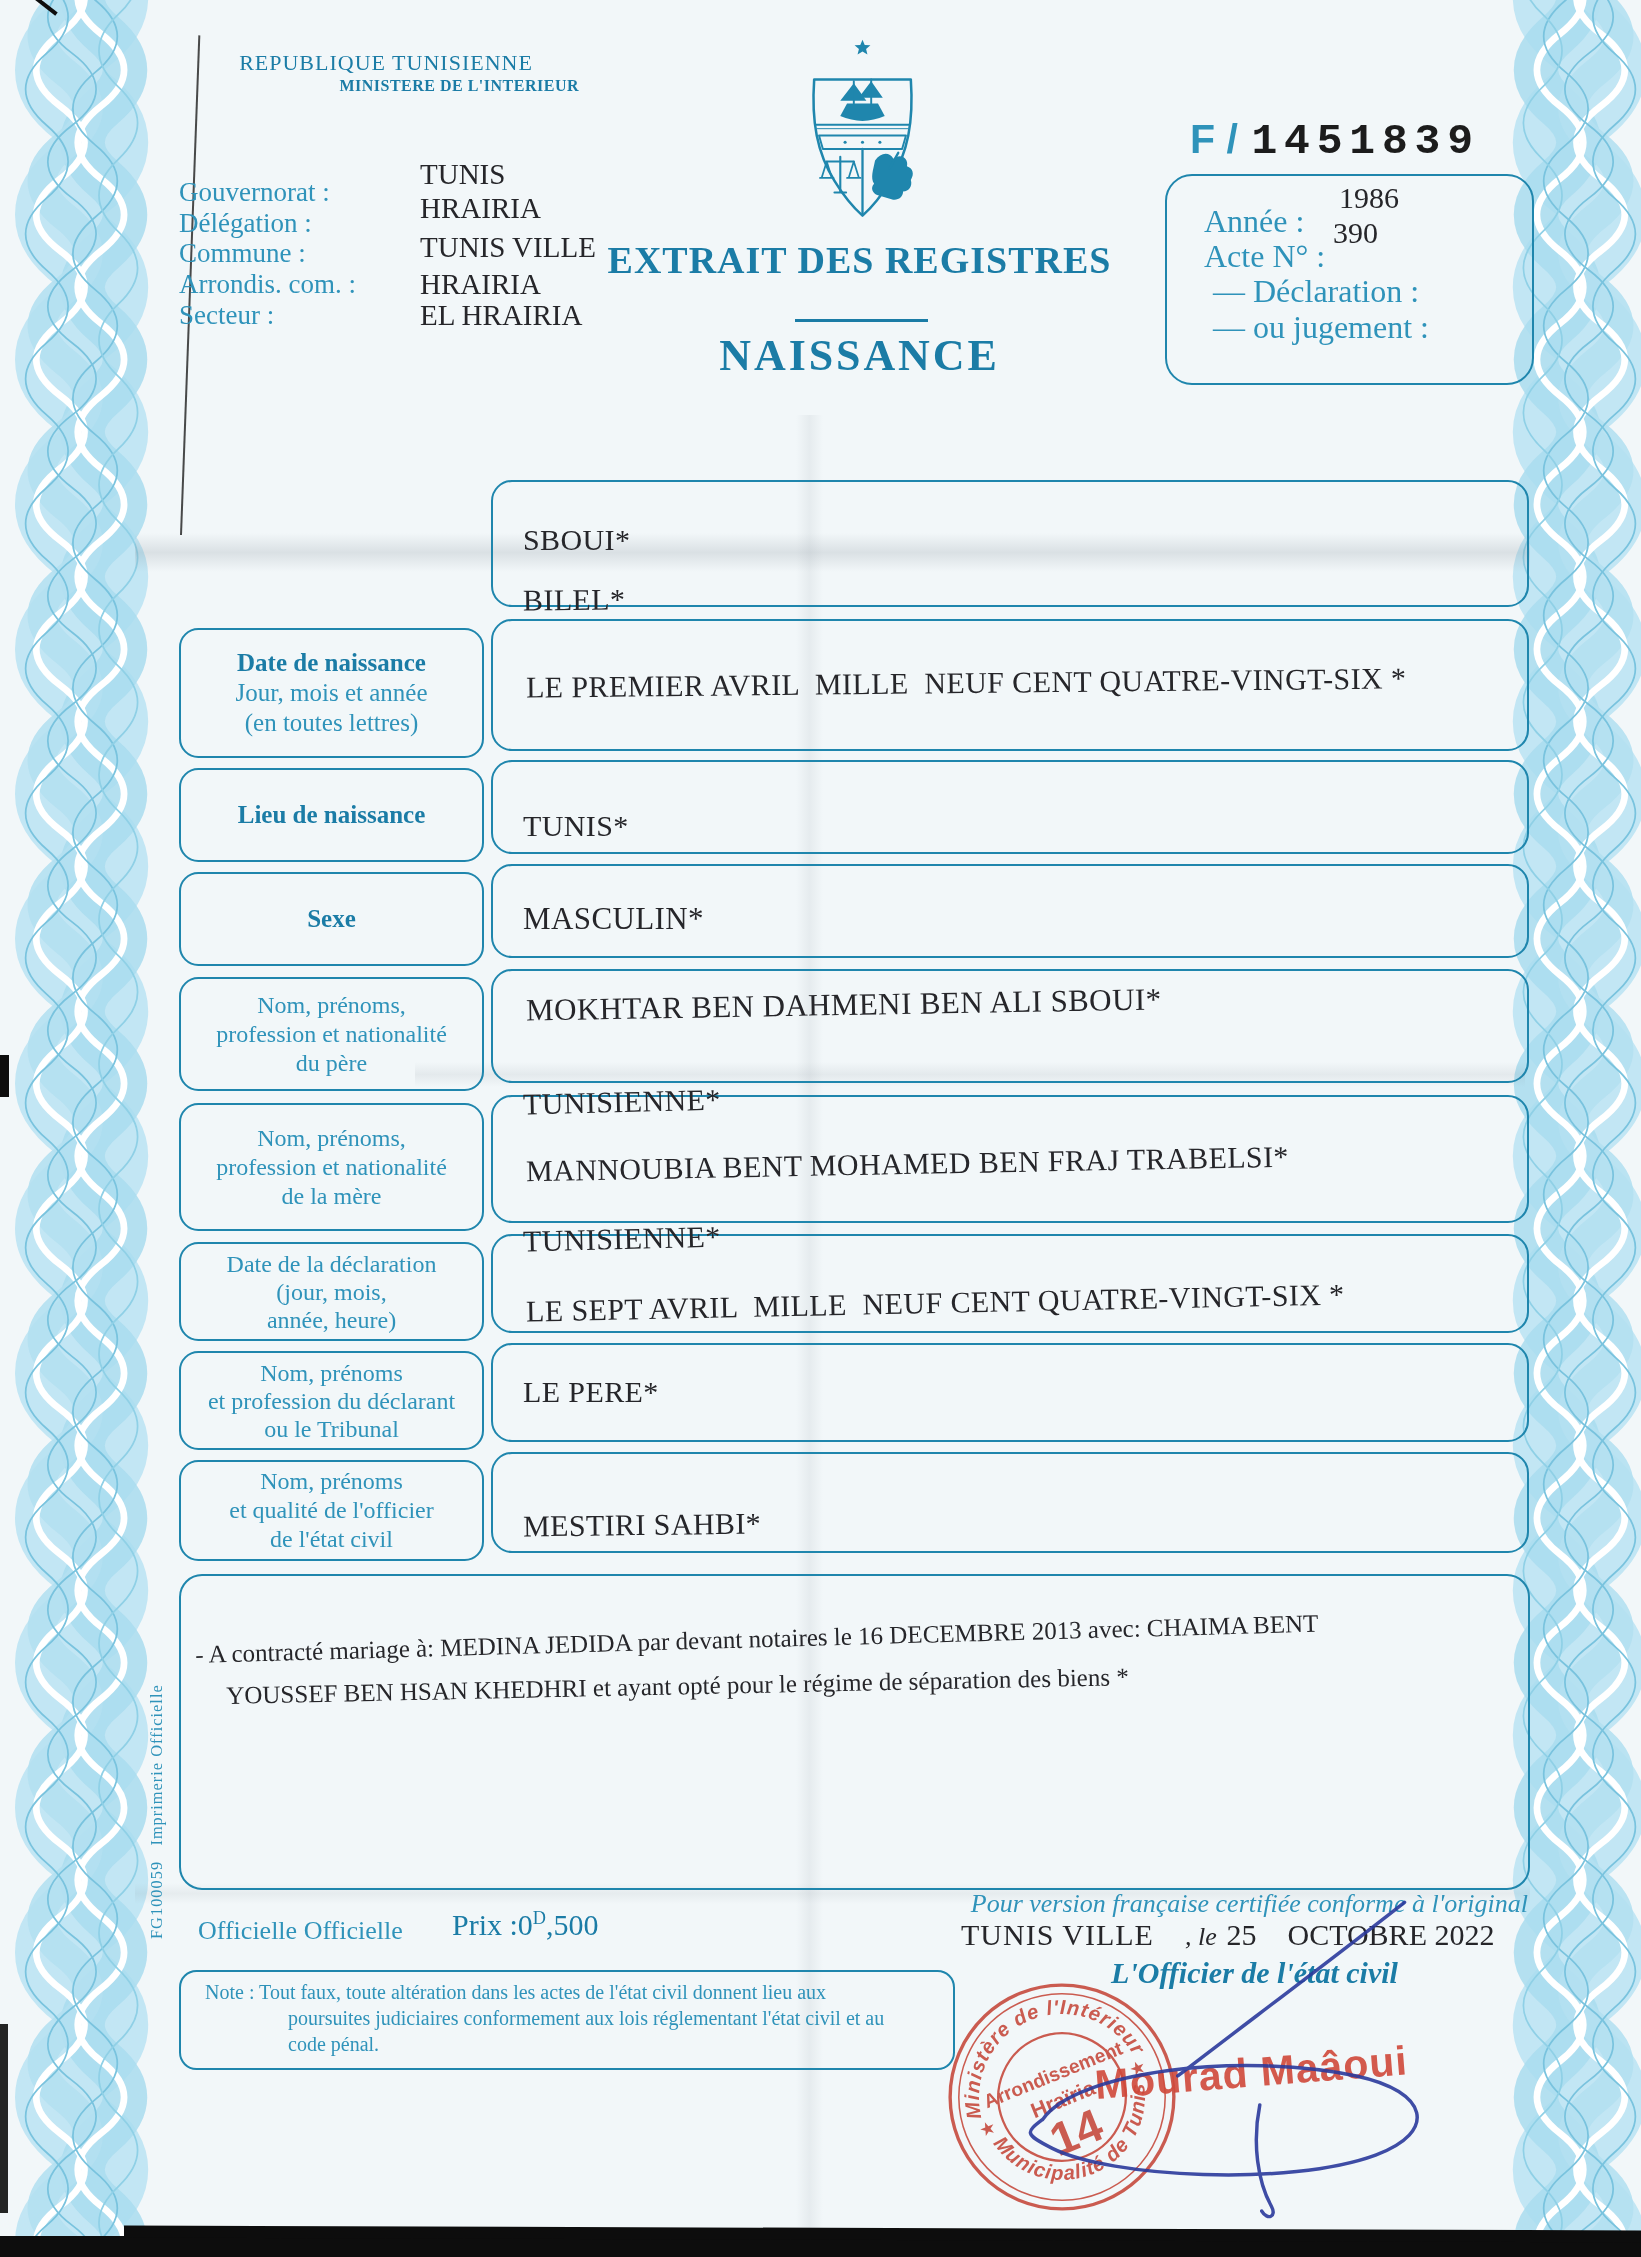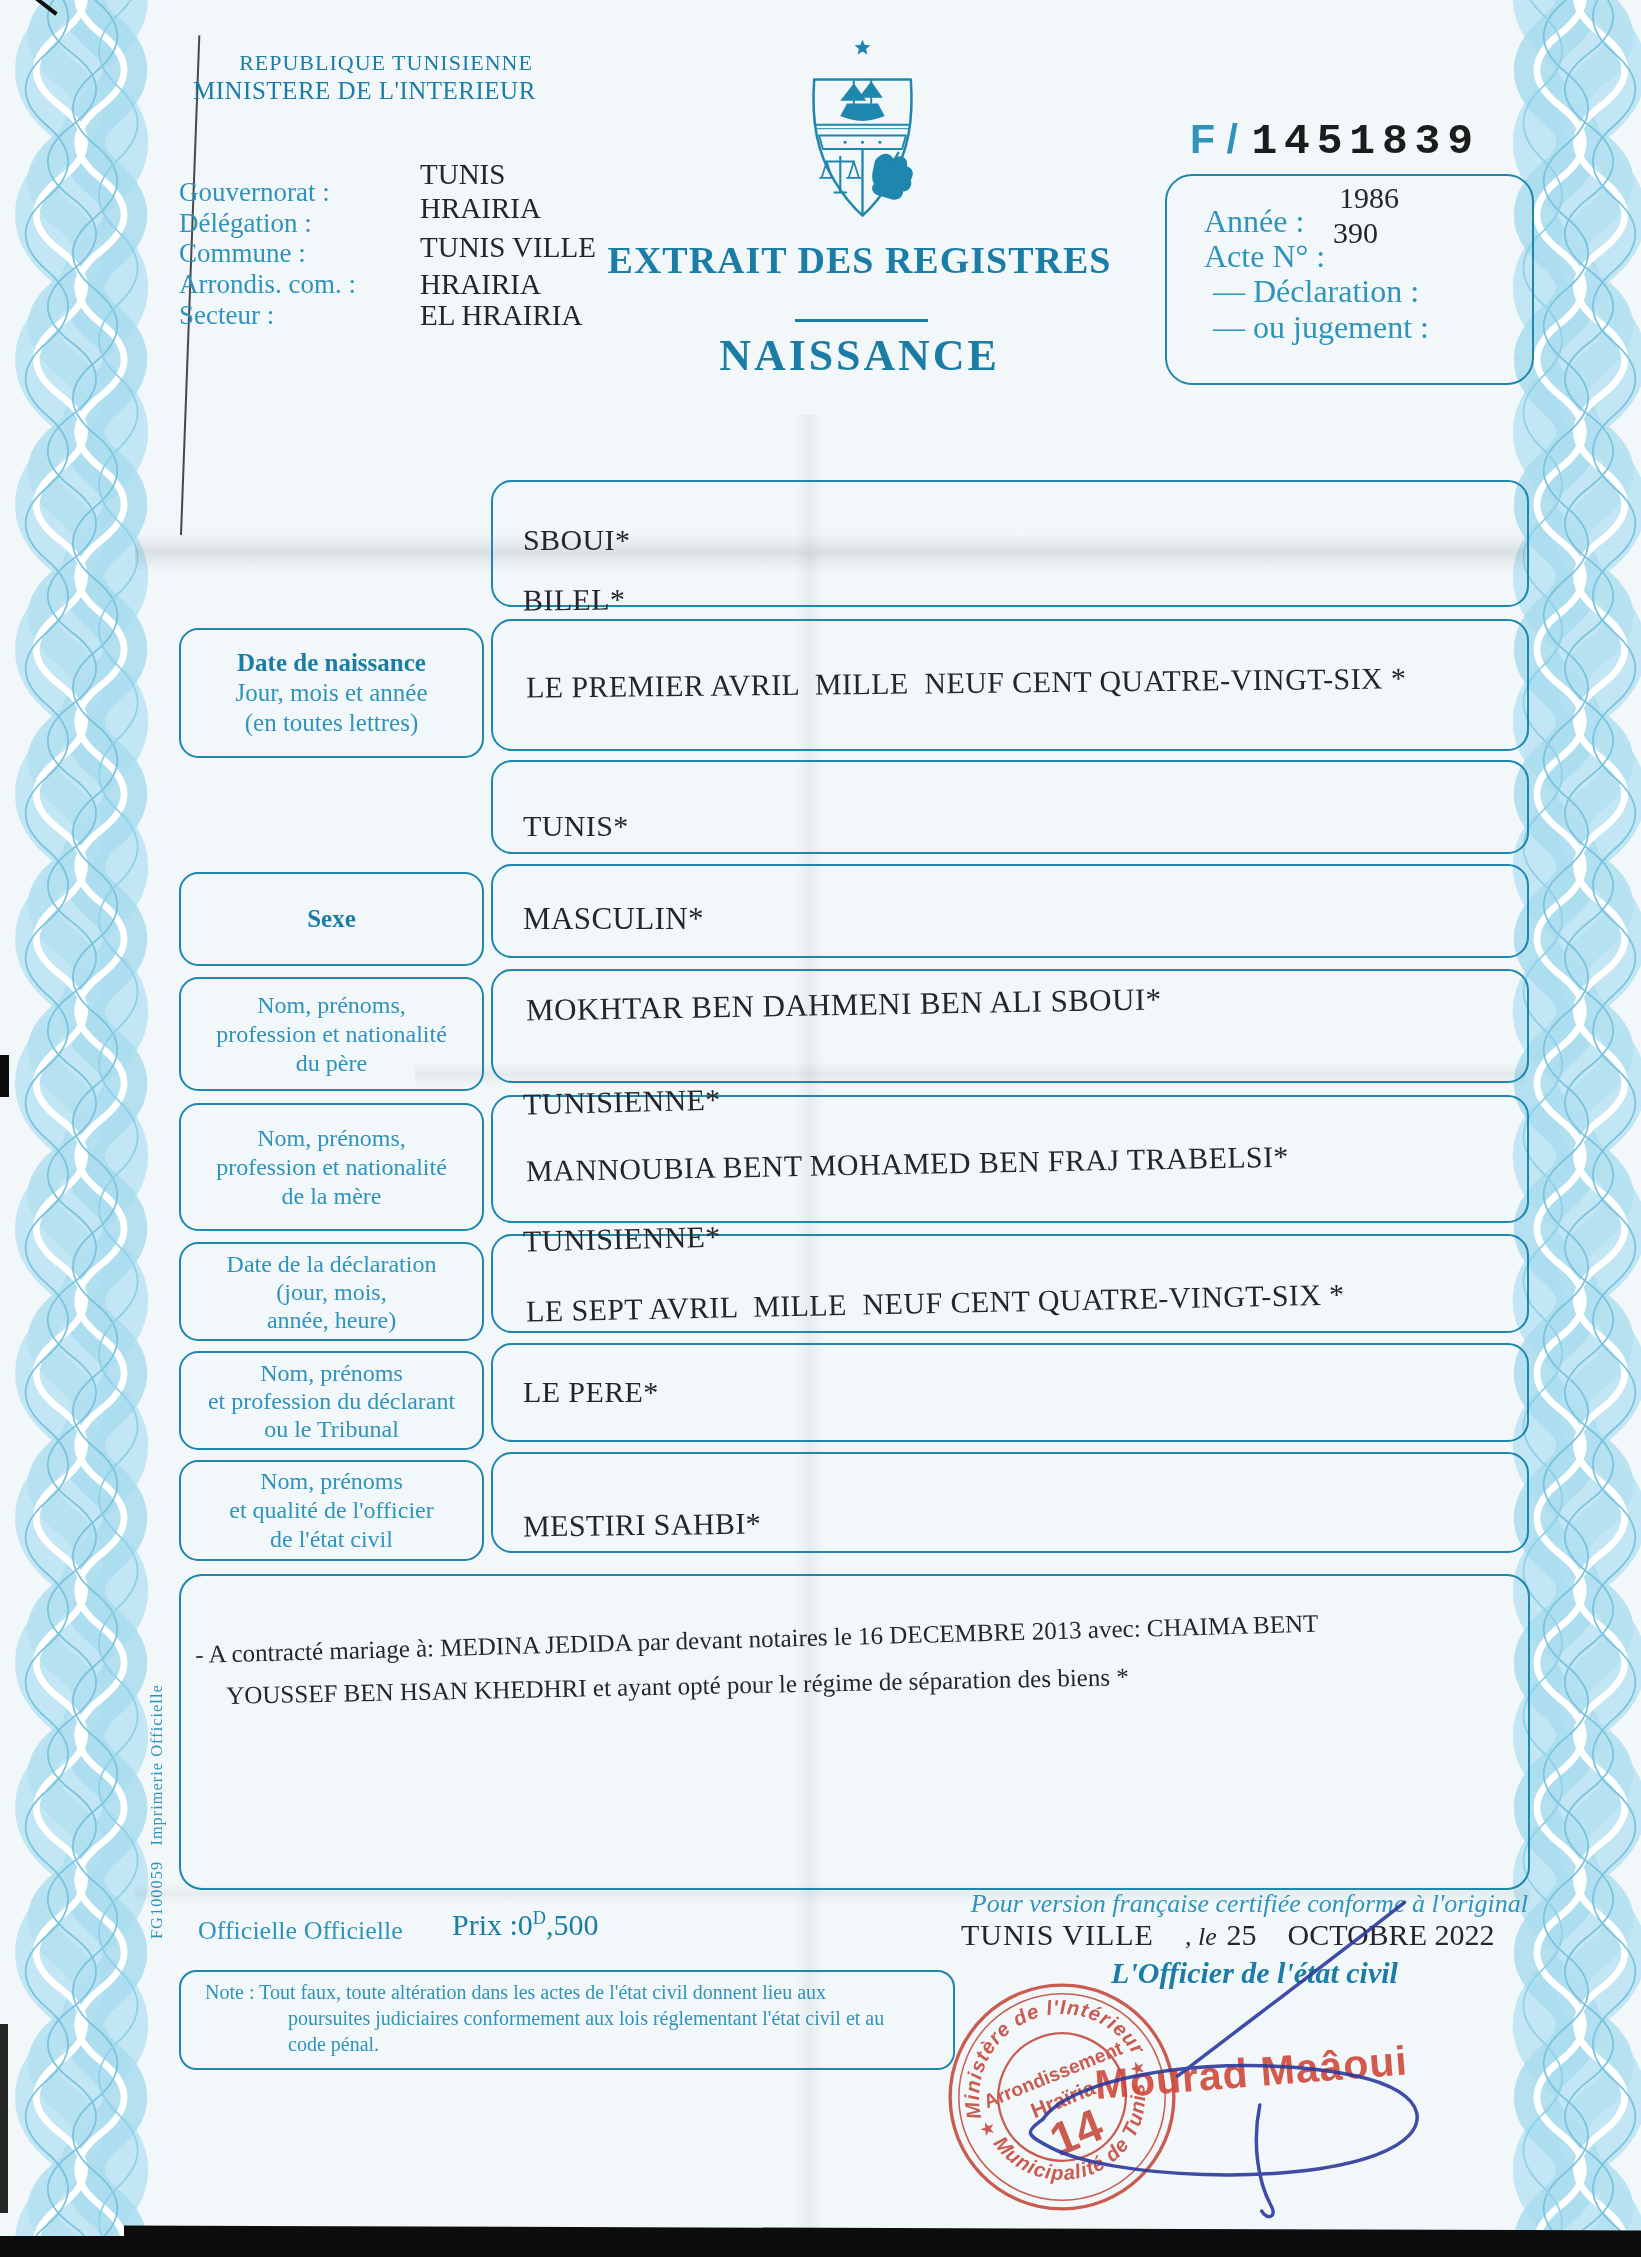--- a/index.html
+++ b/index.html
@@ -52,21 +52,21 @@
   </svg>
 
   <div class="crease-h" style="left:135px;top:533px;width:1395px;height:39px;"></div>
   <div class="crease-h" style="left:415px;top:1062px;width:1110px;height:25px;opacity:.6;"></div>
   <div class="crease-h" style="left:135px;top:1883px;width:1395px;height:21px;opacity:.5;"></div>
   <div class="crease-v" style="left:796px;top:415px;width:27px;height:1815px;"></div>
 
   <div class="abs" style="left:180px;top:35px;width:1.9px;height:500px;background:#2a2a2a;opacity:.85;transform:rotate(2.1deg);transform-origin:bottom left;"></div>
 
   <div class="abs teal" style="left:193px;top:50px;width:386px;text-align:center;font-size:22px;letter-spacing:1px;">REPUBLIQUE TUNISIENNE</div>
-  <div class="abs teal" style="left:193px;top:77px;width:386px;text-align:left;font-size:25px;font-weight:normal;letter-spacing:0.5px;">MINISTERE DE L'INTERIEUR</div>
+  <div class="abs teal" style="left:193px;top:77px;width:386px;text-align:right;font-size:16px;font-weight:bold;letter-spacing:0.5px;">MINISTERE DE L'INTERIEUR</div>
 
   <div class="hdr-label" style="top:177px;">Gouvernorat :</div>
   <div class="hdr-label" style="top:208px;">Délégation :</div>
   <div class="hdr-label" style="top:238px;">Commune :</div>
   <div class="hdr-label" style="top:269px;">Arrondis. com. :</div>
   <div class="hdr-label" style="top:300px;">Secteur :</div>
   <div class="hdr-value" style="top:158px;">TUNIS</div>
   <div class="hdr-value" style="top:192px;">HRAIRIA</div>
   <div class="hdr-value" style="top:231px;">TUNIS VILLE</div>
   <div class="hdr-value" style="top:268px;">HRAIRIA</div>
@@ -109,20 +109,23 @@
     <div class="rbox-label" style="left:37px;top:62px;">Acte N° :</div>
     <div class="rbox-value" style="left:166px;top:40px;">390</div>
     <div class="rbox-label" style="left:46px;top:97px;">— Déclaration :</div>
     <div class="rbox-label" style="left:46px;top:133px;">— ou jugement :</div>
   </div>
 
   <div class="lbox" style="top:628px;height:126px;">
     <span class="b">Date de naissance</span>
     <span>Jour, mois et année</span>
     <span>(en toutes lettres)</span>
+  </div>
+  <div class="lbox" style="top:768px;height:90px;">
+    <span class="b">Lieu de naissance</span>
   </div>
   <div class="lbox" style="top:872px;height:90px;">
     <span class="b">Sexe</span>
   </div>
   <div class="lbox" style="top:977px;height:110px;font-size:24px;line-height:29px;">
     <span>Nom, prénoms,</span>
     <span>profession et nationalité</span>
     <span>du père</span>
   </div>
   <div class="lbox" style="top:1103px;height:124px;font-size:24px;line-height:29px;">

